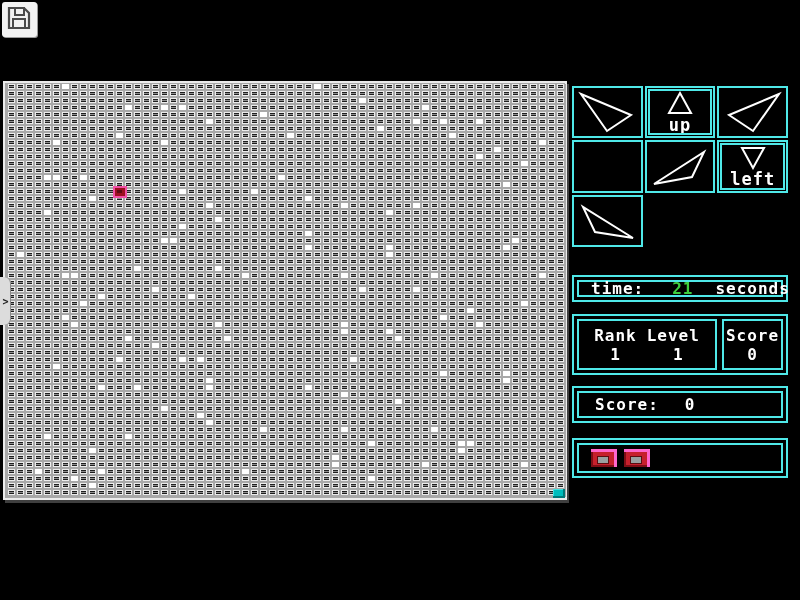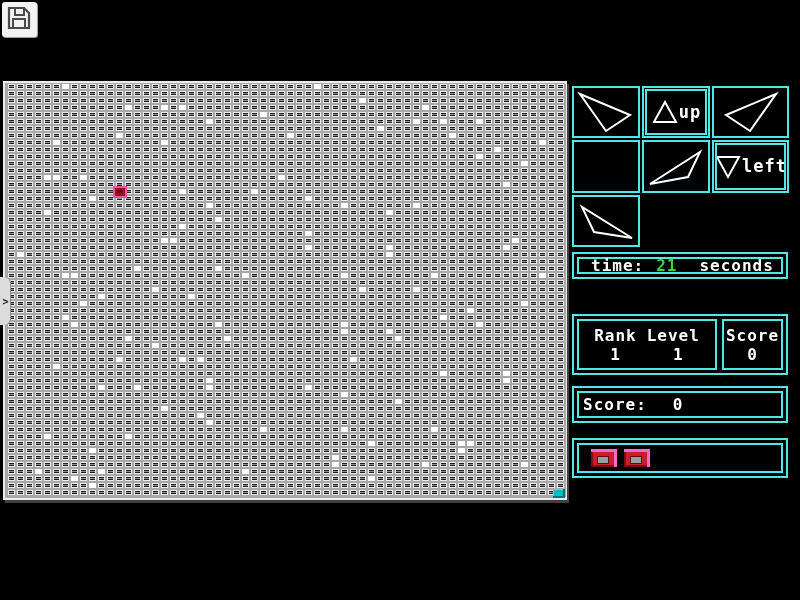--- a/index.html
+++ b/index.html
@@ -49,36 +49,36 @@
     position:absolute;width:12px;height:9px;box-sizing:border-box;
     background:#00bcbc;box-shadow:inset -2px -2px 0 #007878,inset 1px 1px 0 #40e0e0;
   }
   
   .dpad{
     position:absolute;left:572px;top:86px;width:216px;height:161px;
     display:grid;grid-template-columns:1fr 1fr 1fr;grid-template-rows:1fr 1fr 1fr;gap:2px;
   }
   .dcell{
     border:2px solid #4fe8e8;background:#000;position:relative;
-    display:flex;flex-direction:row;align-items:center;justify-content:center;
+    display:flex;flex-direction:column;align-items:center;justify-content:center;
     cursor:pointer;box-sizing:border-box;
   }
   .dcell.dbl::before{
     content:"";position:absolute;inset:1px;border:2px solid #4fe8e8;pointer-events:none;
   }
   .dlabel{font-size:17px;line-height:17px;margin-top:1px;letter-spacing:1px;}
   .panel{
     position:absolute;left:572px;width:216px;border:2px solid #4fe8e8;
     padding:3px;box-sizing:border-box;background:#000;
   }
   .panel-inner{
     border:2px solid #4fe8e8;height:100%;box-sizing:border-box;
     display:flex;align-items:center;font-size:16px;letter-spacing:1px;
   }
-  .time-panel{top:252px;height:27px;}
+  .time-panel{top:275px;height:27px;}
   .stats-panel{top:314px;height:61px;display:flex;gap:5px;}
   .stat-box{
     border:2px solid #4fe8e8;height:100%;box-sizing:border-box;
     display:flex;flex-direction:column;align-items:center;justify-content:center;
     font-size:16px;line-height:19px;letter-spacing:1px;
   }
   .score-panel{top:386px;height:37px;}
   .btns-panel{top:438px;height:40px;}
   .green{color:#3ecf3e;}
   .red-btn{position:relative;width:26px;height:18px;background:#ff66cc;cursor:pointer;}
@@ -271,21 +271,21 @@
       <svg width="64" height="46" viewBox="0 0 64 46">
           <polygon points="58,40 8,9 20,34" fill="none" stroke="#fff" stroke-width="2"></polygon>
         </svg>
     </span>
   </div>
 </div>
 
 <div class="panel time-panel">
   <div class="panel-inner">
     <span style="margin-left:12px">time:</span>
-    <span class="green" style="margin-left:12px">21</span>
+    <span class="green" style="margin-left:28px">21</span>
     <span style="margin-left:22px">seconds</span>
   </div>
 </div>
 
 <div class="panel stats-panel">
   <div class="stat-box" style="width:140px">
     <div style="display:flex;gap:10px;">
       <span>Rank</span>
       <span>Level</span>
     </div>
@@ -295,21 +295,21 @@
     </div>
   </div>
   <div class="stat-box" style="flex:1">
     <span>Score</span>
     <span>0</span>
   </div>
 </div>
 
 <div class="panel score-panel">
   <div class="panel-inner">
-    <span style="margin-left:4px">Score:</span>
+    <span style="margin-left:16px">Score:</span>
     <span style="margin-left:26px">0</span>
   </div>
 </div>
 
 <div class="panel btns-panel">
   <div class="panel-inner" style="gap:7px;padding-left:12px" id="red-btn-row">
       <div class="red-btn">
         <div class="face"></div>
         <div class="core"></div>
       </div>

